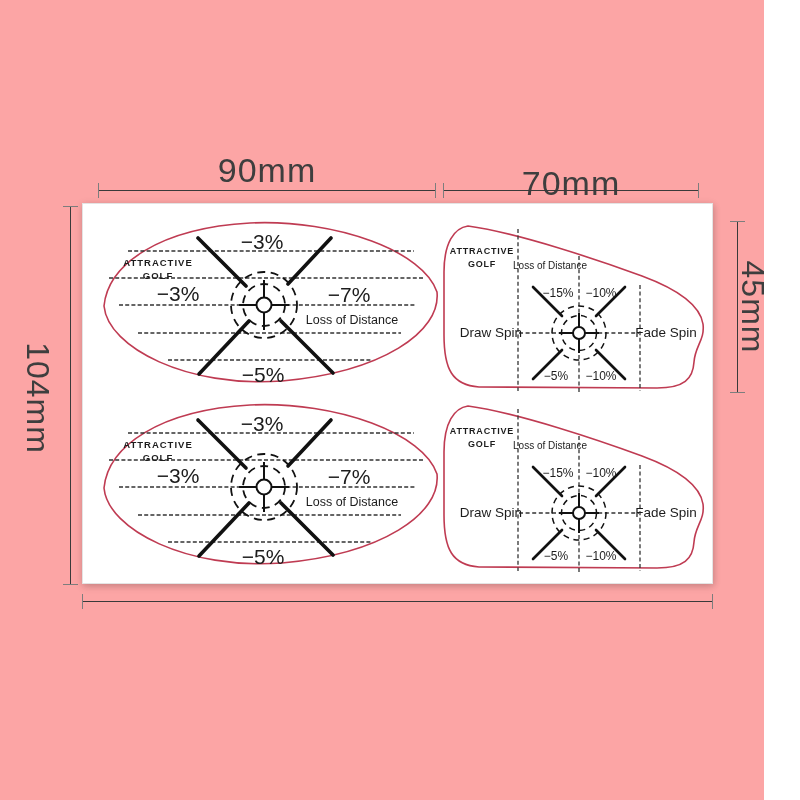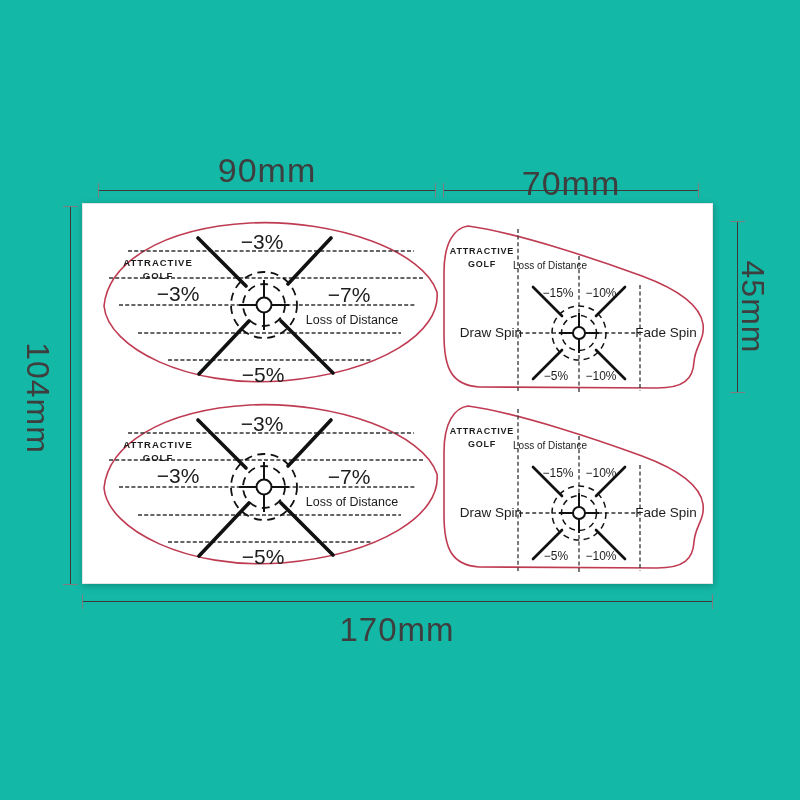--- a/index.html
+++ b/index.html
@@ -1,18 +1,19 @@
 <!DOCTYPE html>
 <html><head>
 <meta charset="utf-8">
 <style>
   html,body{margin:0;padding:0;background:#fff;}
   .canvas{
-    position:relative;width:800px;height:800px;background:#14b8a6;overflow:hidden;
+    position:relative;width:743px;height:800px;background:#fca5a5;overflow:hidden;
     font-family:"Liberation Sans", sans-serif;
+    padding-left:21px;
   }
   .sheet{
     position:absolute;left:82px;top:203px;width:631px;height:381px;
     background:#ffffff;border:1px solid #e4e4e4;
     box-shadow:0 2px 8px rgba(0,0,0,0.16), 2px 2px 6px rgba(0,0,0,0.08);
     box-sizing:border-box;
   }
   .sticker{position:absolute;}
   
   .dline-h{position:absolute;height:1px;background:#3a3a3a;}
@@ -64,21 +65,20 @@
   <div class="dtick-h" style="left:63px;top:584px;"></div>
 
   <div class="dlabel dlabel-v" style="left:685px;top:288px;width:136px;height:38px;font-size:32px;">45mm</div>
   <div class="dline-v" style="left:737px;top:221px;height:172px;"></div>
   <div class="dtick-h" style="left:730px;top:221px;"></div>
   <div class="dtick-h" style="left:730px;top:392px;"></div>
 
   <div class="dline-h" style="left:82px;top:601px;width:631px;"></div>
   <div class="dtick-v" style="left:82px;top:594px;"></div>
   <div class="dtick-v" style="left:712px;top:594px;"></div>
-  <div class="dlabel" style="left:329px;top:611px;width:136px;font-size:33px;">170mm</div>
 
   <div class="sheet">
 
     <svg class="sticker" style="left:17px;top:12px;" width="340" height="176" viewBox="0 0 340 176">
       <path class="outline" d="M 4,90 C 8,48 60,12 150,7 C 238,3 324,36 337,76 C 341,116 282,156 182,165 C 88,172 8,132 4,90 Z"></path>
       <g>
         <line class="dash" x1="28" y1="35" x2="314" y2="35"></line>
         <line class="dash" x1="9" y1="62" x2="324" y2="62"></line>
         <line class="dash" x1="19" y1="89" x2="316" y2="89"></line>
         <line class="dash" x1="38" y1="117" x2="301" y2="117"></line>

